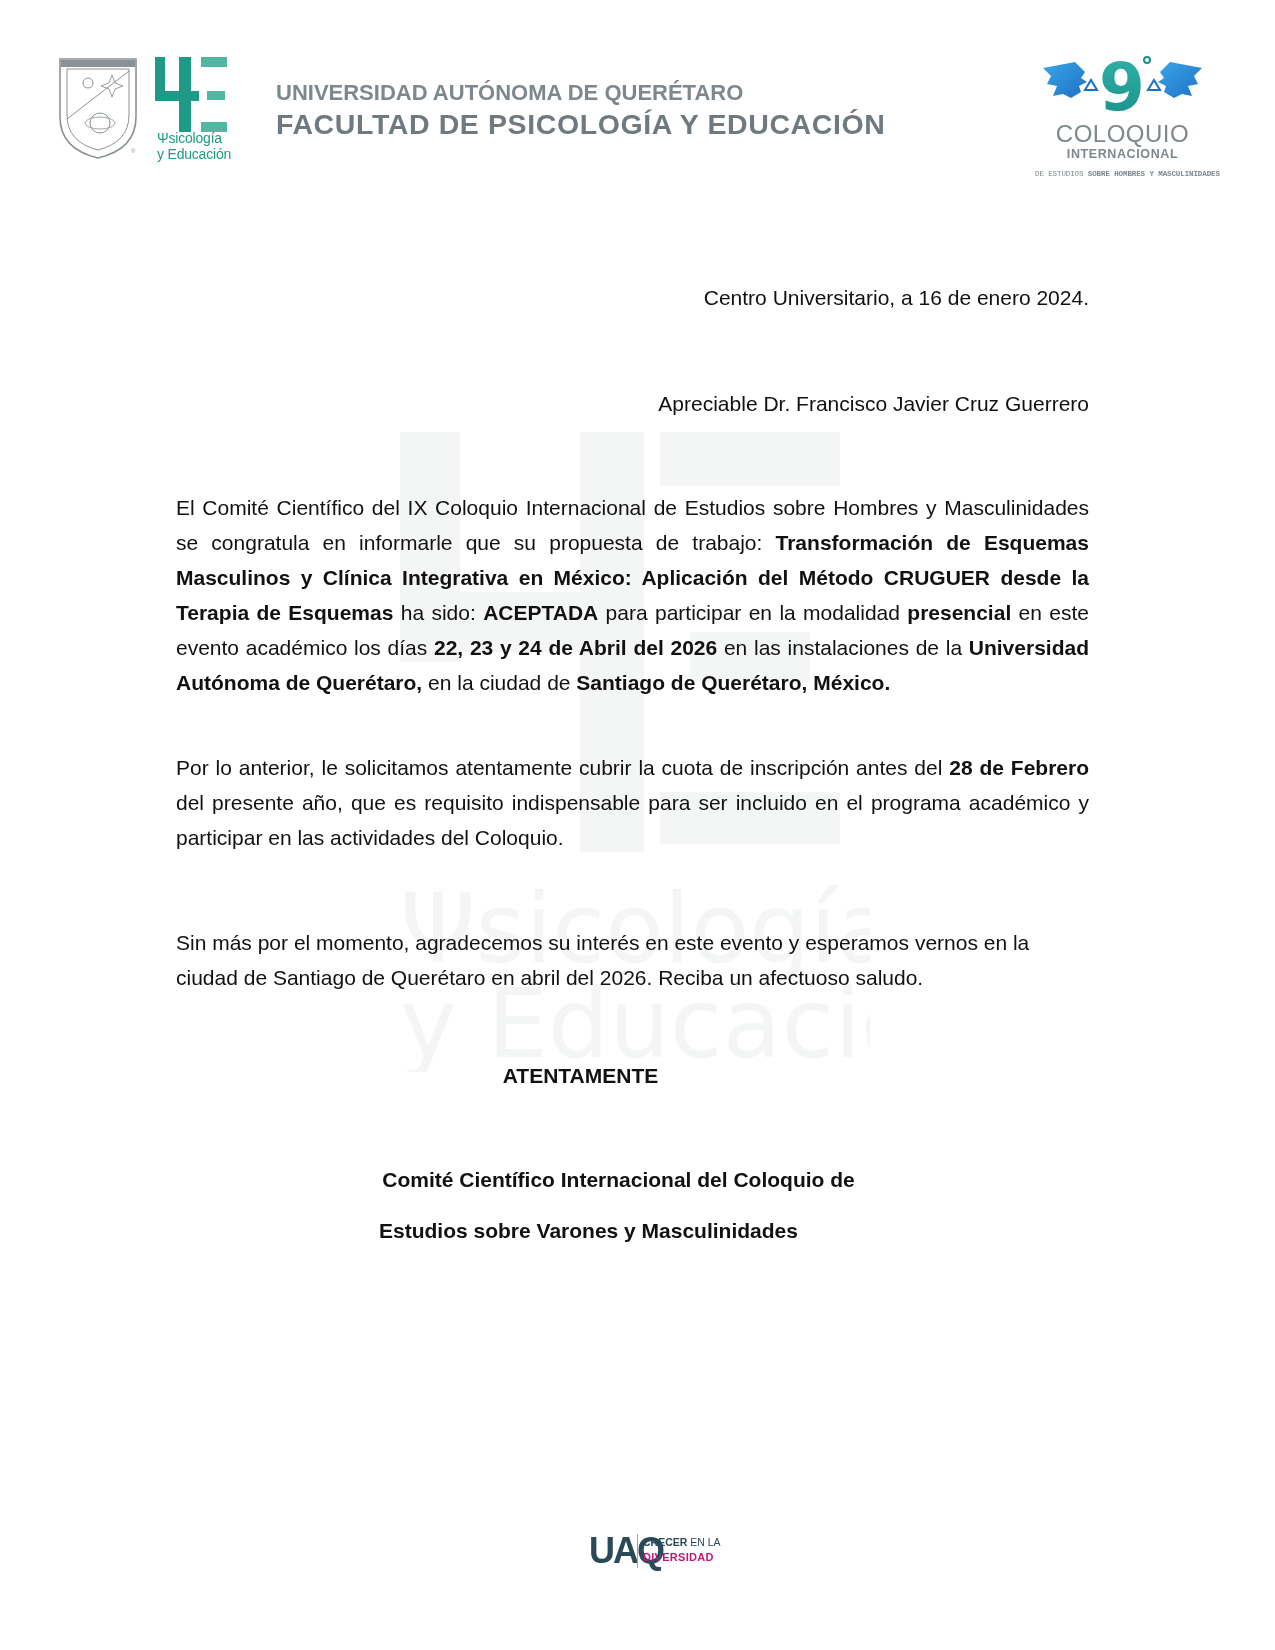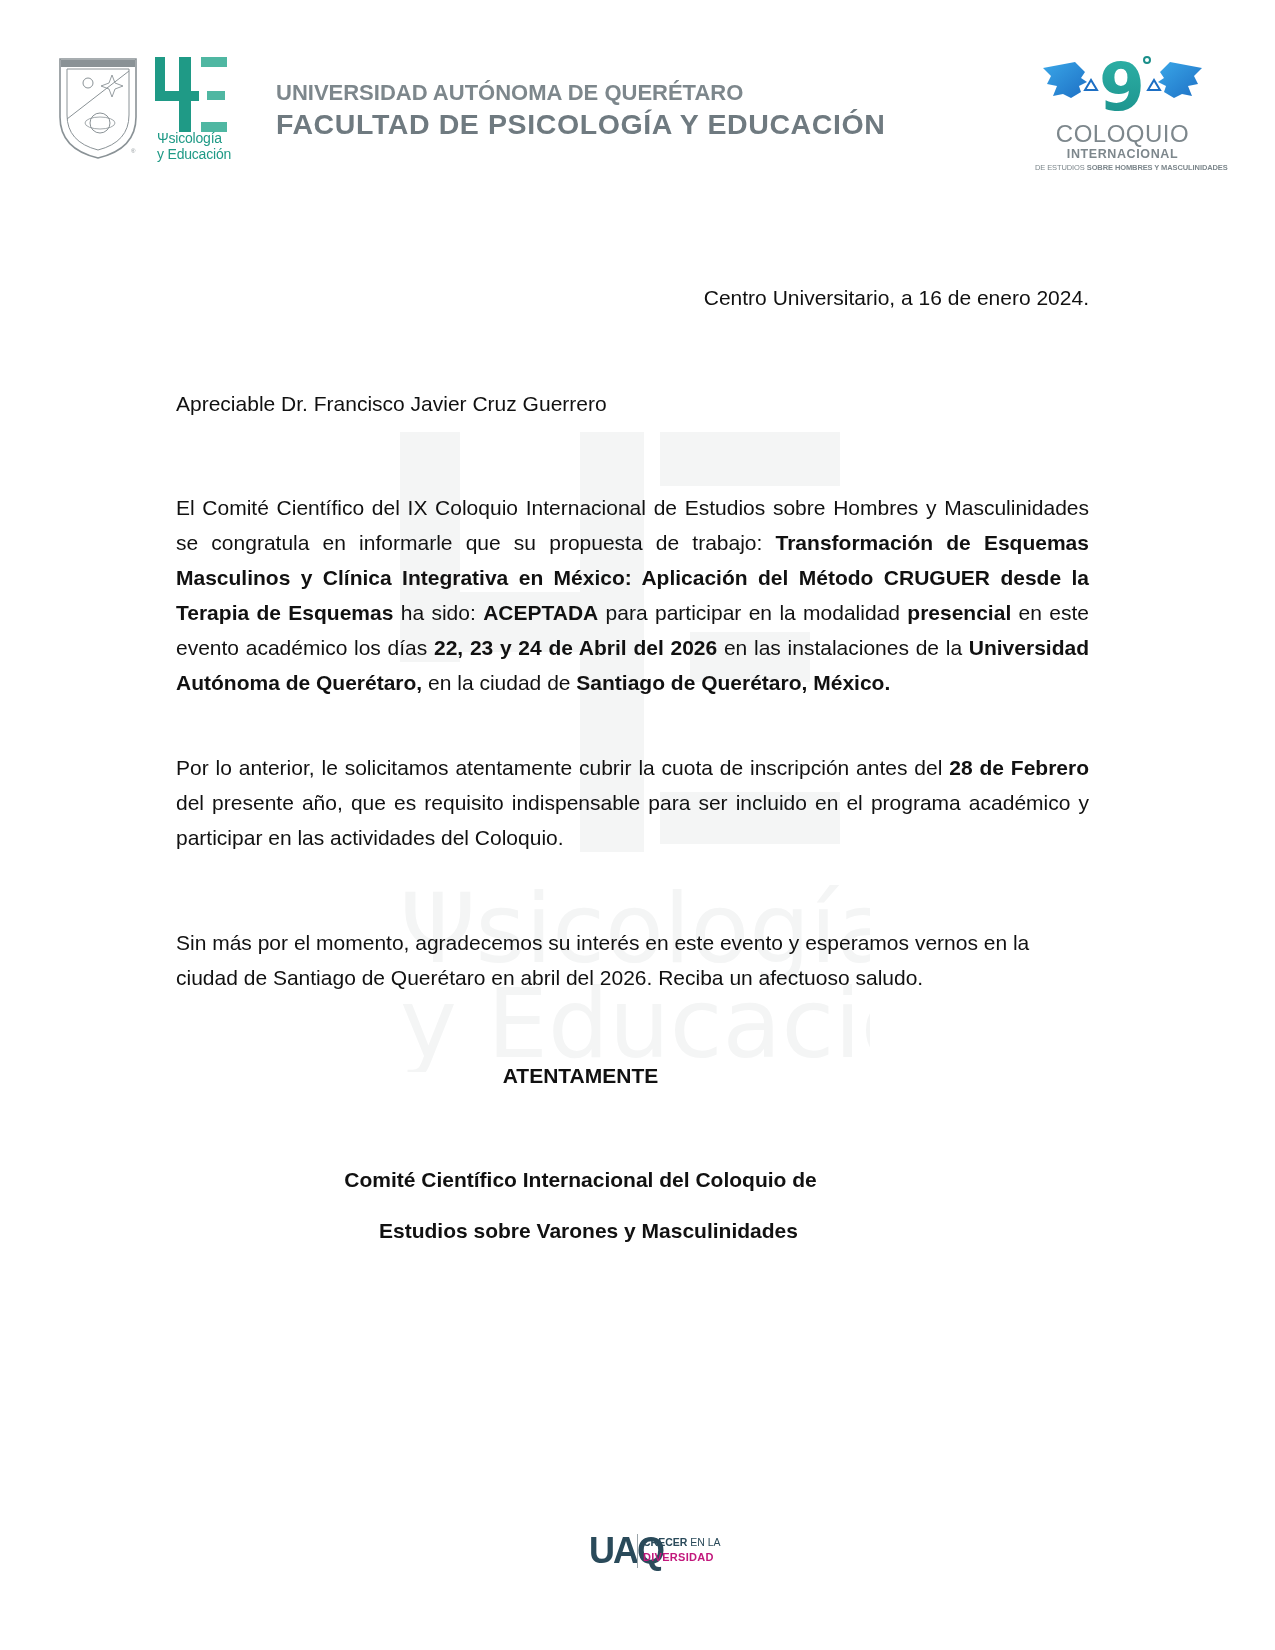--- a/index.html
+++ b/index.html
@@ -15,36 +15,36 @@
                   color: #1f9a86; letter-spacing: -0.2px; white-space: nowrap; }
   .hdr-text { position: absolute; left: 276px; top: 78px; color: #7d878c; white-space: nowrap; }
   .hdr-text .l1 { font-size: 22px; font-weight: bold; letter-spacing: 0px; line-height: 30px; }
   .hdr-text .l2 { font-size: 28.5px; font-weight: bold; letter-spacing: 0.6px; line-height: 32px; color:#6f7a80;text-align:center; }
   .hdr-text .l3 { font-size: 16.5px; letter-spacing: 0.3px; line-height: 20px; margin-top: 2px; }
 
   .col-logo { position: absolute; left: 1035px; top: 50px; width: 175px; height: 125px; }
   .col-logo .ctext { position: absolute; left: 0; width: 175px; text-align: center; color: #7d878c; white-space: nowrap; }
   .col-logo .c1 { top: 70px; font-size: 24px; letter-spacing: 0.5px; }
   .col-logo .c2 { top: 97px; font-size: 12.5px; font-weight: bold; letter-spacing: 0.6px; }
-  .col-logo .c3 { top: 113px; font-size: 7.5px; letter-spacing: -0.1px; }
+  .col-logo .c3 { top: 120px; font-size: 7.5px; letter-spacing: -0.1px; font-family: Liberation Mono, monospace; }
 
   
   .wm { position: absolute; left: 400px; top: 432px; width: 470px; height: 640px; opacity: 1; }
 
   
   .body-txt { position: absolute; left: 176px; width: 913px; font-size: 21px; line-height: 35px; color: #111111; }
   .date { position: absolute; right: 186px; top: 286px; font-size: 21px; text-align: right; white-space: nowrap; }
-  .salutation { top: 386px; }
+  .salutation { top: 386px; text-align: right; }
   .p1 { top: 490px; text-align: justify; }
   .p2 { top: 750px; text-align: justify; }
   .p3 { top: 925px; }
   b { font-weight: bold; }
   .center-line { position: absolute; left: 0; width: 1161px; text-align: center; font-size: 21px; font-weight: bold; }
   .atent { top: 1064px; }
-  .sig1 { top: 1168px; }
+  .sig1 { top: 1168px; padding-left: 38px; }
   .sig2 { top: 1219px; padding-left: 8px; }
 
   
   .ftr { position: absolute; left: 555px; top: 1530px; height: 44px; width: 170px; }
   .ftr .uaq { position: absolute; left: 0; top: 0; font-size: 36px; font-weight: bold; color: #2a4a5a; letter-spacing: -2px; line-height: 42px; margin-left: 34px; }
   .ftr .sep { position: absolute; left: 82px; top: 4px; width: 1px; height: 34px; background: #9aa4a9; }
   .ftr .t1 { position: absolute; left: 88px; top: 6px; font-size: 10.5px; font-weight: bold; color: #2a4a5a; white-space: nowrap; }
   .ftr .t1 .thin { font-weight: normal; }
   .ftr .t2 { position: absolute; left: 88px; top: 21px; font-size: 11px; font-weight: bold; color: #c2187c; white-space: nowrap; letter-spacing: 0.3px; }
 </style>

